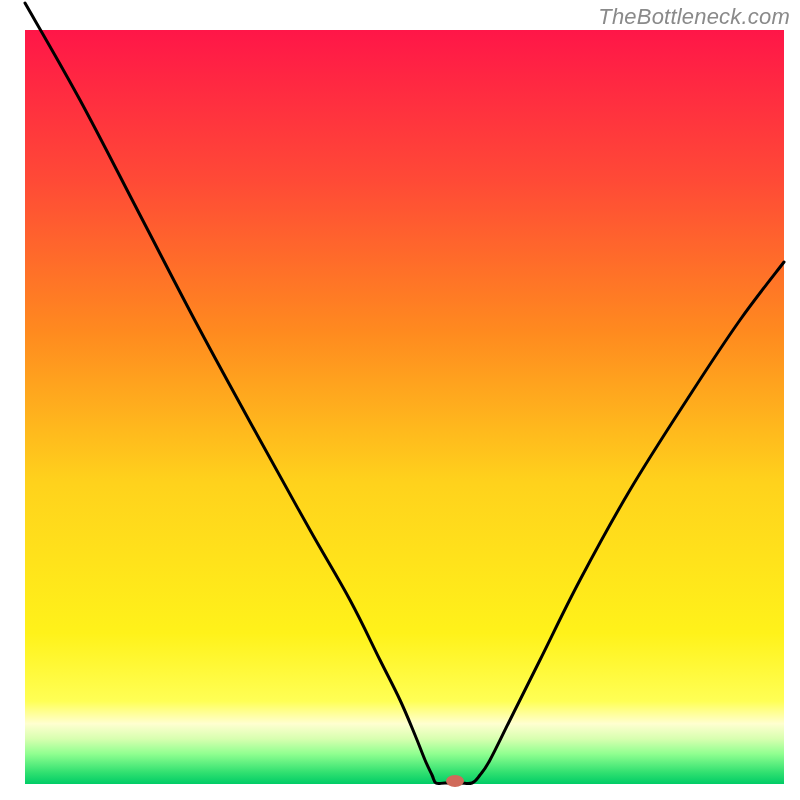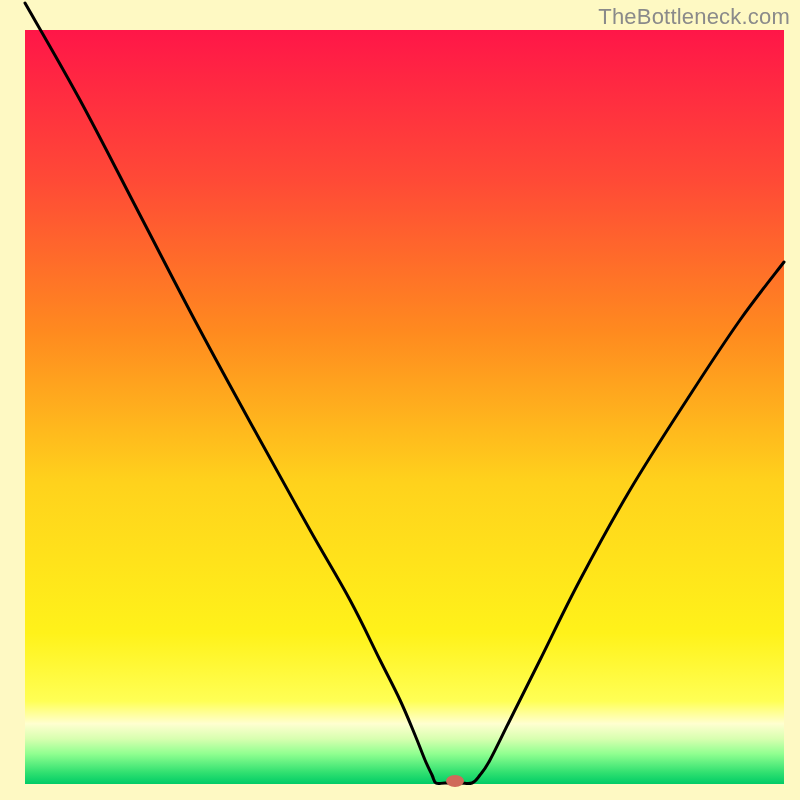--- a/index.html
+++ b/index.html
@@ -8,21 +8,22 @@
     width: 800px;
     height: 800px;
     background: #000;
     font-family: Arial, Helvetica, sans-serif;
     overflow: hidden;
   }
   .frame {
     position: relative;
     width: 800px;
     height: 800px;
-    background: #fef9c3;
+    background: #ffffff;
+    font-style: italic;
   }
   .attribution {
     position: absolute;
     top: 4px;
     right: 10px;
     color: #8a8a8a;
     font-size: 22px;
     font-weight: 500;
     letter-spacing: 0.2px;
     z-index: 10;

